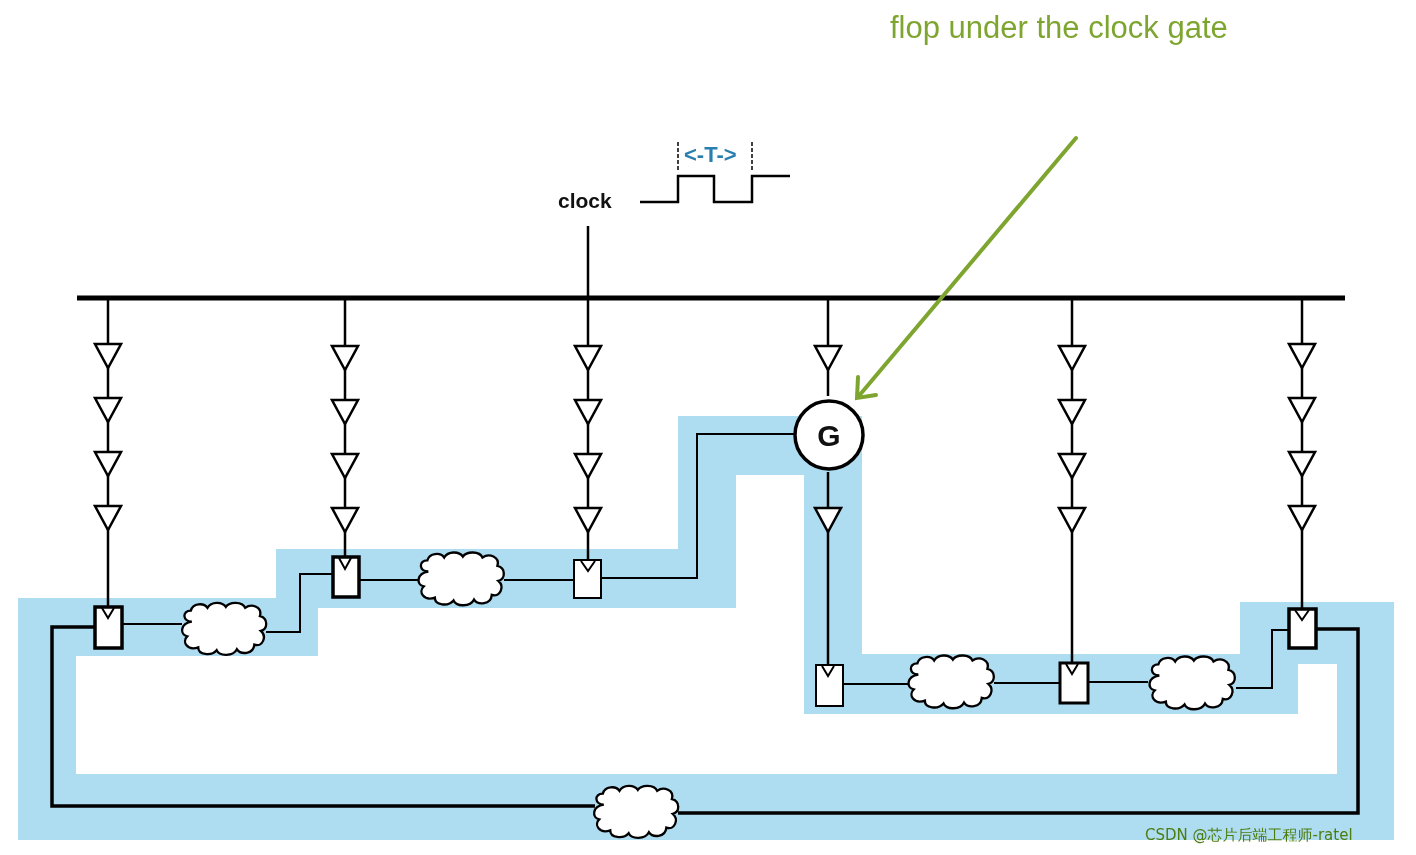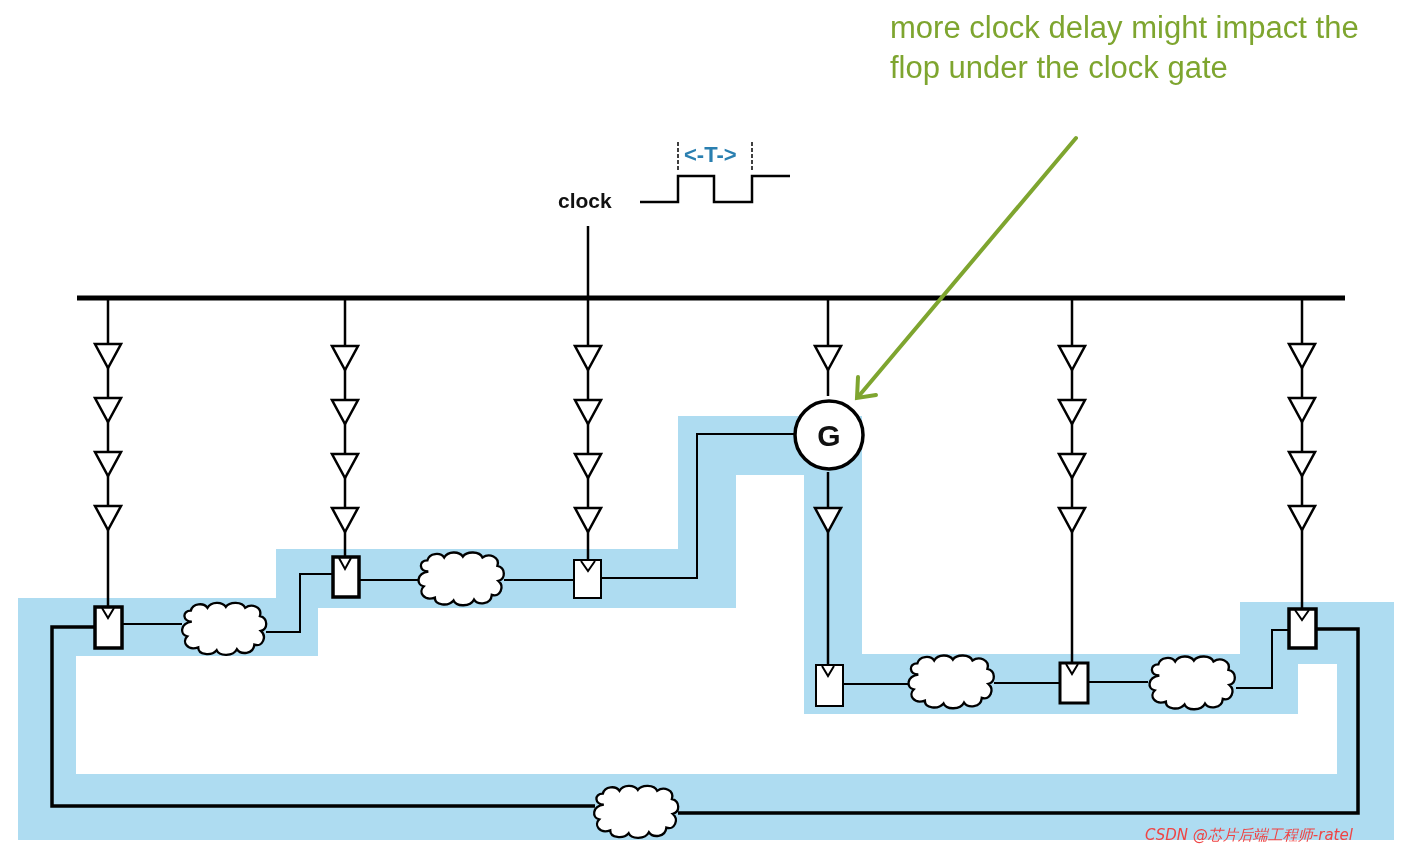--- a/index.html
+++ b/index.html
@@ -8,21 +8,21 @@
   .annot {
     position: absolute; left: 890px; top: 8px;
     font-family: "Liberation Sans", sans-serif; font-size: 31px; line-height: 40px;
     color: #7ea52f; white-space: nowrap;
   }
   .lbl-clock { font-family: "Liberation Sans", sans-serif; font-weight: bold; font-size: 21px; fill: #111; }
   .lbl-T { font-family: "Liberation Sans", sans-serif; font-weight: bold; font-size: 22px; fill: #2a7fb0; }
   .lbl-G { font-family: "Liberation Sans", sans-serif; font-weight: bold; font-size: 30px; fill: #111; }
   .watermark {
     position: absolute; left: 1145px; top: 826px;
-    font-family: "DejaVu Sans", sans-serif; font-size: 15px; color: #ef4444; white-space: nowrap; font-style: italic;
+    font-family: "DejaVu Sans", sans-serif; font-size: 15px; color: #4d7c0f; white-space: nowrap;
   }
 </style>
 </head>
 <body>
 
 <svg width="1416" height="855" viewBox="0 0 1416 855">
   <defs>
     <symbol id="cloud" viewBox="0 0 100 60">
       <path d="M15,22 C5,22 4,10 14,10 C16,2 28,1 32,7 C36,0 48,0 52,6 C56,0 70,0 73,7 C80,2 92,6 89,16 C98,18 98,30 90,32 C97,38 92,50 83,47 C82,58 68,58 64,52 C60,60 45,60 42,53 C36,60 22,58 22,50 C10,54 4,44 10,38 C2,36 2,24 15,22 Z" fill="#ffffff" stroke="#000" stroke-width="2.5"></path>
     </symbol>
@@ -145,17 +145,16 @@
     <text class="lbl-G" x="829" y="446" text-anchor="middle">G</text>
   </g>
 
   <g stroke="#7ea52f" stroke-width="4" fill="none" stroke-linecap="round">
     <line x1="1076" y1="138" x2="858" y2="397"></line>
     <polyline points="858,377 857,398 876,395"></polyline>
   </g>
 </svg>
 
 <div class="annot">
-  <div>more clock delay might impact the</div>
   <div>flop under the clock gate</div>
 </div>
 
 <div class="watermark">CSDN @芯片后端工程师-ratel</div>
 
 </body></html>

